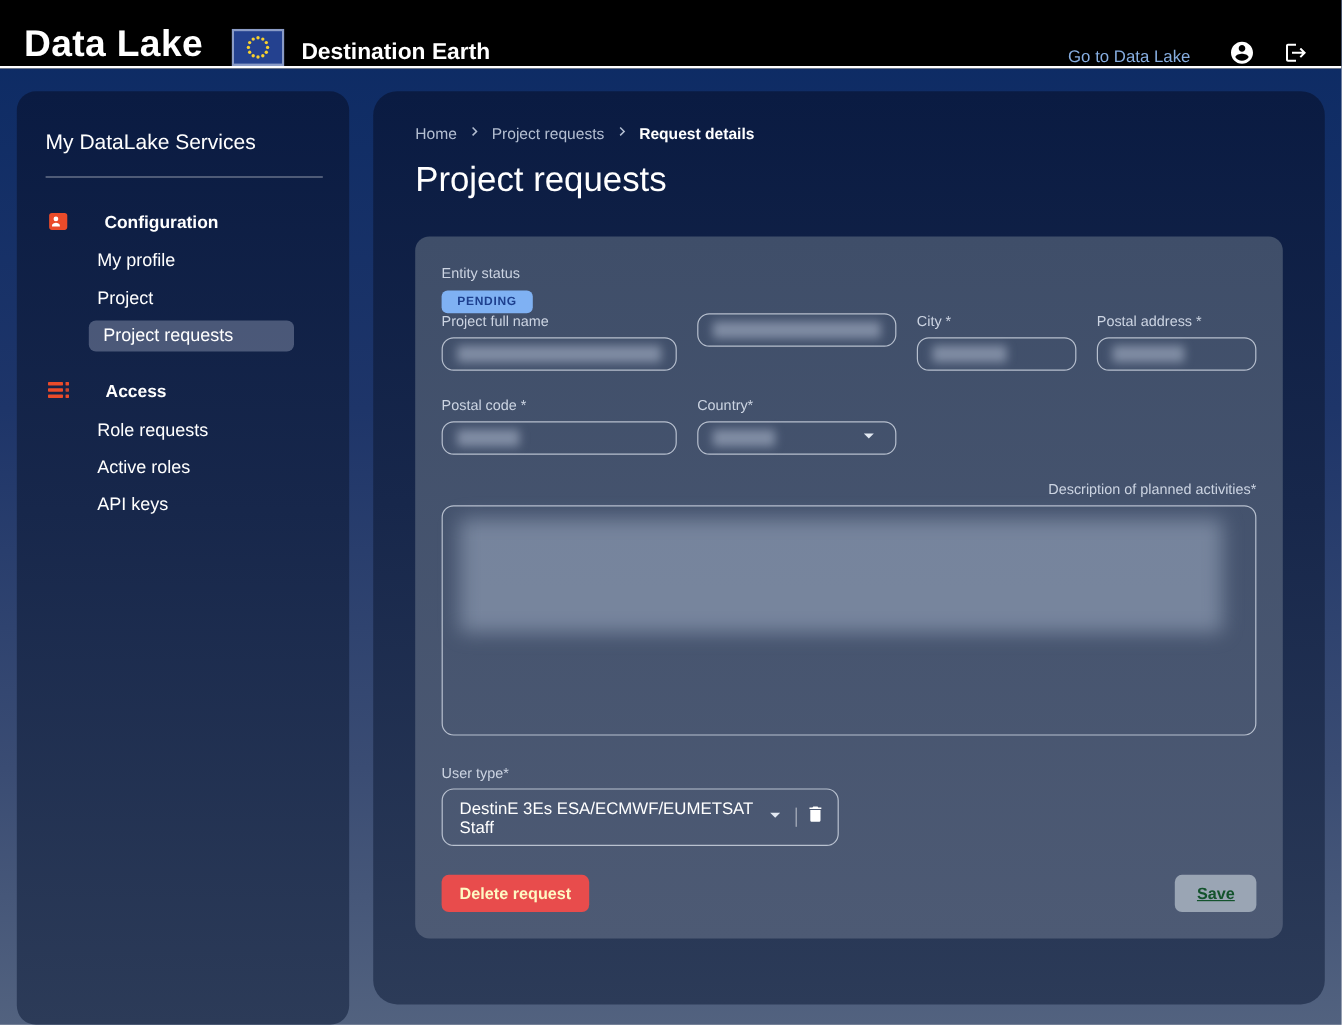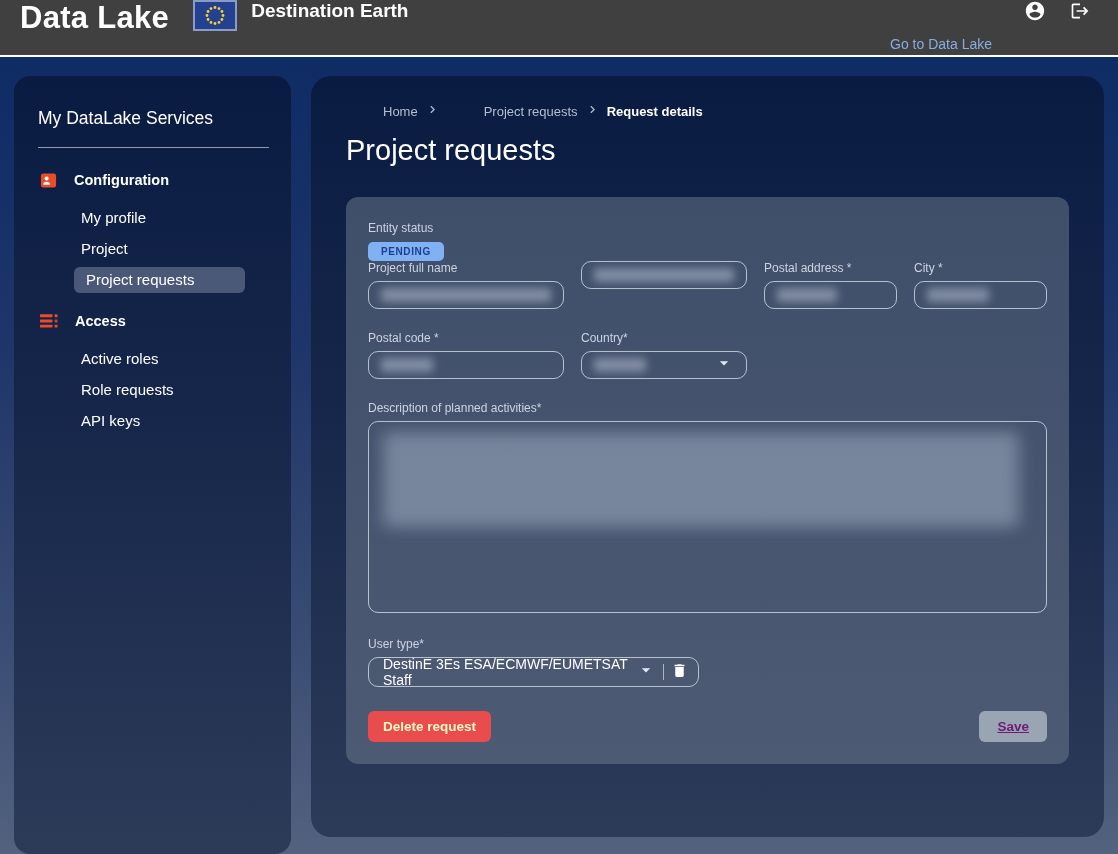--- a/index.html
+++ b/index.html
@@ -5,22 +5,22 @@
   * { margin:0; padding:0; box-sizing:border-box; }
   html,body { width:1118px; height:854px; overflow:hidden; }
   body {
     font-family:"Liberation Sans", sans-serif;
     background:linear-gradient(180deg,#0b2a64 0%, #1e3569 40%, #3a4c73 75%, #52627f 100%);
     color:#fff;
   }
 
   
   .header {
-    height:57px; background:#404040; border-bottom:2px solid #ffffff;
-    display:flex; align-items:flex-start; padding:0 20px;
+    height:57px; background:#000000; border-bottom:2px solid #ffffff;
+    display:flex; align-items:flex-end; padding:0 20px;
   }
   .app-title { font-size:31px; font-weight:700; letter-spacing:.3px; }
   .flag { margin-left:24px; display:flex; align-items:center; }
   .brand { font-size:19px; font-weight:700; margin-left:14px; }
   .header-spacer { flex:1; }
   .go-link { color:#86ade0; font-size:14px; margin-right:32px; cursor:pointer;margin-top:36px; }
   .header-icons { display:flex; align-items:center; gap:24px; margin-right:8px; }
   .header-icons .hicon { cursor:pointer; display:flex; align-items:center; }
 
   
@@ -30,87 +30,87 @@
   }
 
   
   .sidebar {
     width:277px; height:778px; border-radius:16px;
     padding:32px 22px 0 24px; flex-shrink:0;
   }
   .sidebar-title { font-size:17.5px; font-weight:400; color:#fff; margin-bottom:18px; }
   .sidebar-divider { border:none; border-top:1px solid rgba(255,255,255,.55); margin-bottom:24px; }
   .nav-section-header {
-    display:flex; gap:17px; height:28px;
+    display:flex; align-items:center; gap:30px; height:28px;
     font-size:14.5px; font-weight:700; margin:2px 0 4px 2px; cursor:pointer;
   }
   .nav-section-header + .nav-list { margin-bottom:8px; }
   .nav-item {
     font-size:15px; font-weight:500; color:#fff;
     padding:6px 0 6px 43px; margin:5px 0; cursor:pointer; line-height:14px;
   }
   .nav-item.selected {
     background:rgba(190,201,222,.33); border-radius:6px;
     margin-left:36px; padding:6px 12px; width:171px;
   }
   .nav-gap { height:10px; }
 
   
   .main {
     flex:1; height:761px; border-radius:20px; padding:26px 35px;
   }
   .breadcrumb { display:flex; align-items:center; gap:7px; font-size:13px; color:#b3bed1; }
-  .crumb { cursor:pointer;margin-left:37px; }
+  .crumb { cursor:pointer; }
   .crumb-current { color:#fff; font-weight:700; }
   .page-title { font-size:29px; font-weight:400; margin-top:14px; }
 
   
   .form-card {
     margin-top:30px; border-radius:12px;
     background:linear-gradient(180deg,#3f4e69 0%, #4d5a74 100%);
     padding:24px 22px 22px 22px;
   }
   .field-label { display:block; font-size:12px; color:#ccd4e2; margin-bottom:6px; }
   .badge {
     display:inline-block; background:#7fb1f3; color:#1d3f8e;
     font-size:10px; font-weight:700; letter-spacing:.6px;
     padding:4px 13px; border-radius:5px; 
   }
   .form-grid { display:grid; grid-template-columns:1fr 1fr 1fr 1fr; column-gap:17px; row-gap:22px; }
-  .full { grid-column:1 / -1; }
+  .full { grid-column:1 / -1;text-align:right; }
   .input {
     height:28px; border:1px solid rgba(222,228,239,.75); border-radius:10px;
     display:flex; align-items:center; padding:0 12px; background:transparent; cursor:text;
   }
   .select-input { cursor:pointer; justify-content:space-between; }
   .redact { height:14px; border-radius:2px; background:rgba(180,192,212,.55); filter:blur(4px); }
   .w-170{width:170px} .w-140{width:140px} .w-60{width:60px} .w-62{width:62px} .w-52{width:52px}
   .textarea {
     height:192px; border:1px solid rgba(222,228,239,.75); border-radius:10px;
     padding:10px 14px; cursor:text;
   }
   .redact-big { width:98%; height:95px; border-radius:4px; background:rgba(168,182,204,.5); filter:blur(8px); }
 
   .usertype-block { width:calc(50% - 8.5px); margin-top:24px; }
   .select {
-    height:30px; border:1px solid rgba(222,228,239,.75); border-radius:10px;
+    height:48px; border:1px solid rgba(222,228,239,.75); border-radius:10px;
     display:flex; align-items:center; justify-content:space-between;
     padding:0 10px 0 14px; cursor:pointer;
   }
   .select-value { font-size:14px; color:#fff; }
   .select-right { display:flex; align-items:center; gap:7px; }
   .vdivider { width:1px; height:16px; background:rgba(255,255,255,.55); }
 
   .buttons-row { display:flex; justify-content:space-between; align-items:center; margin-top:24px; }
   .btn {
     border:none; border-radius:6px; font-size:13.5px; font-weight:700;
     padding:8px 15px; font-family:"Liberation Sans", sans-serif; cursor:pointer;
   }
   .btn-delete { background:#e84c4c; color:#fef9c3; }
-  .btn-save { background:#9aa5b4; color:#701a75; cursor:default; padding:8px 18px;text-decoration:underline; }
+  .btn-save { background:#9aa5b4; color:#14532d; cursor:default; padding:8px 18px;text-decoration:underline; }
 </style>
 </head>
 <body>
 
 <div class="header">
   <div class="app-title">Data Lake</div>
   <div class="flag">
     <svg width="44" height="31" viewBox="0 0 44 31">
       <rect x="0" y="0" width="44" height="31" fill="#8a9bc6"></rect>
       <rect x="2" y="2" width="40" height="27" fill="#24418f"></rect>
@@ -180,22 +180,22 @@
             <rect x="0" y="11.7" width="12.5" height="2.9" rx="0.6"></rect>
             <rect x="14.6" y="1.3" width="2.9" height="2.9" rx="0.5"></rect>
             <rect x="14.6" y="6.5" width="2.9" height="2.9" rx="0.5" opacity="0.85"></rect>
             <rect x="14.6" y="11.7" width="2.9" height="2.9" rx="0.5"></rect>
           </g>
         </svg>
       </span>
       <span>Access</span>
     </div>
     <div class="nav-list">
+      <div class="nav-item">Role requests</div>
       <div class="nav-item">Active roles</div>
-      <div class="nav-item">Role requests</div>
       <div class="nav-item">API keys</div>
     </div>
   </aside>
 
   <main class="main card-dark">
 
     <div class="breadcrumb">
       <span class="crumb">Home</span>
       <span>
         <svg width="15" height="15" viewBox="0 0 24 24" fill="#b3bed1">
@@ -225,29 +225,29 @@
             <div class="redact w-170"></div>
           </div>
         </div>
         <div>
           <div class="input">
             <div class="redact w-140"></div>
           </div>
         </div>
 
         <div>
+          <span class="field-label">City *</span>
+          <div class="input">
+            <div class="redact w-62"></div>
+          </div>
+        </div>
+        <div>
           <span class="field-label">Postal address *</span>
           <div class="input">
             <div class="redact w-60"></div>
-          </div>
-        </div>
-        <div>
-          <span class="field-label">City *</span>
-          <div class="input">
-            <div class="redact w-62"></div>
           </div>
         </div>
 
         <div>
           <span class="field-label">Postal code *</span>
           <div class="input">
             <div class="redact w-52"></div>
           </div>
         </div>
         <div>

